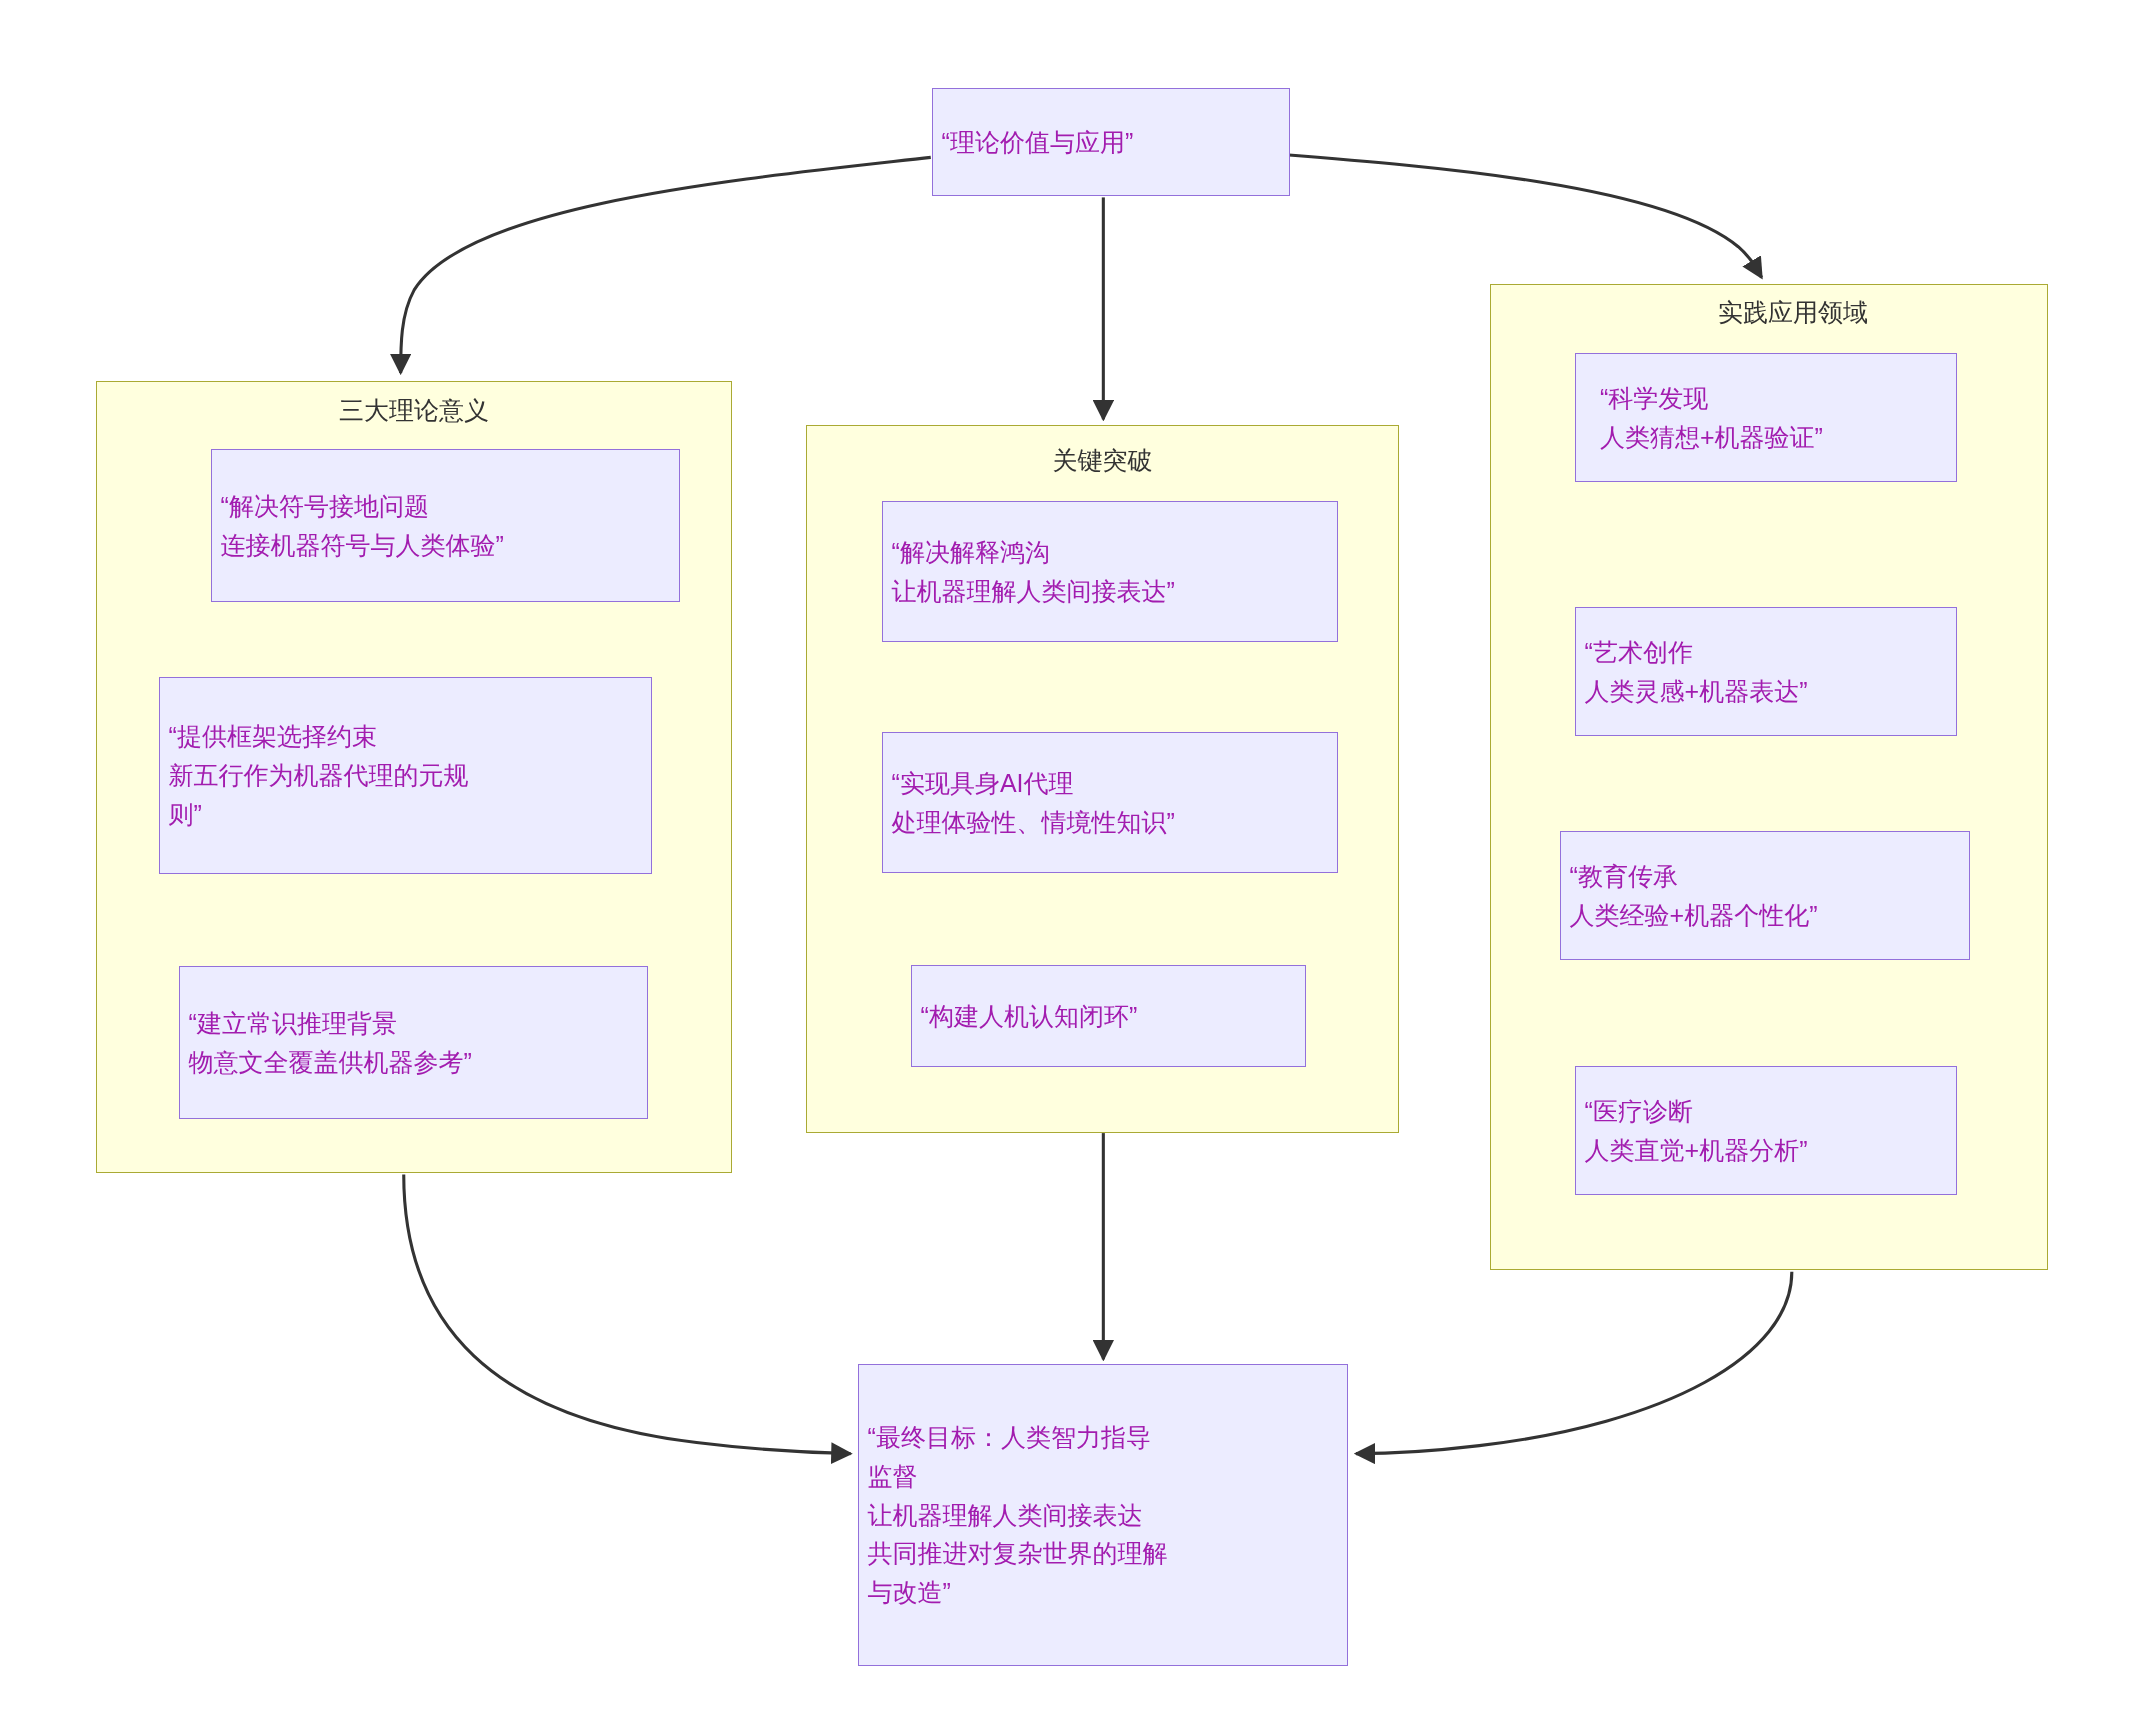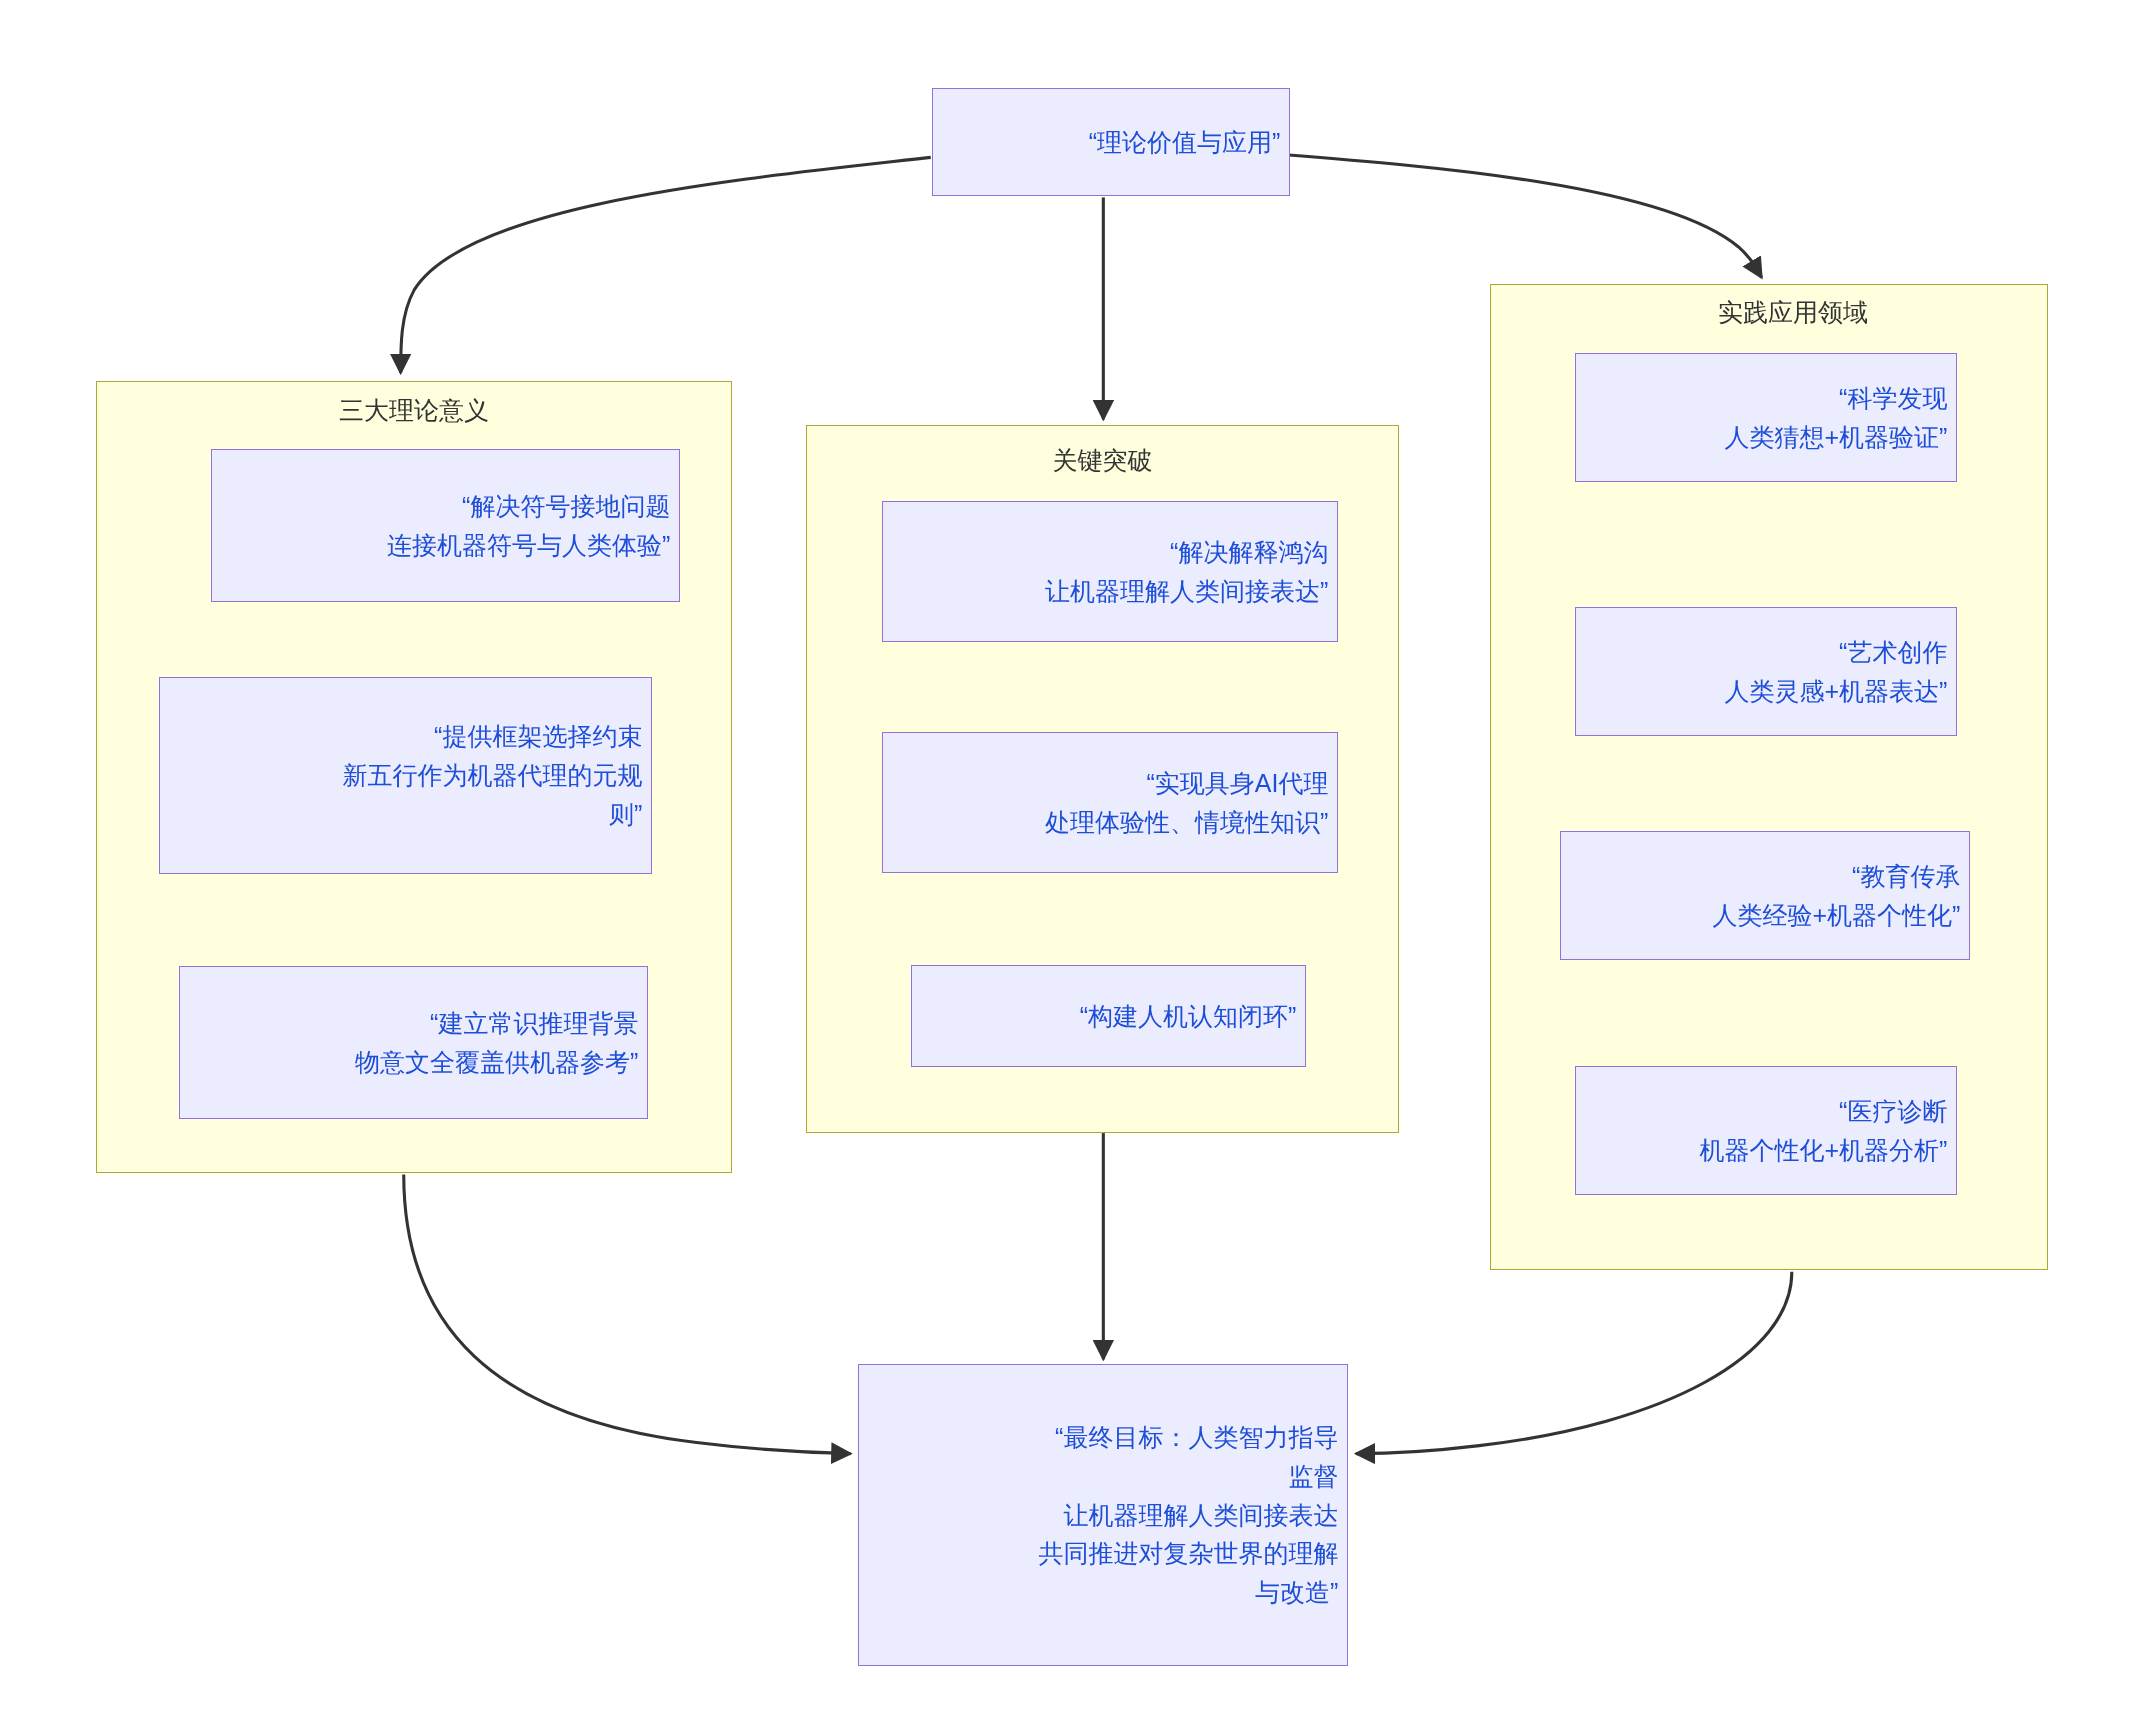--- a/index.html
+++ b/index.html
@@ -40,22 +40,22 @@
     white-space: nowrap;
   }
   .node {
     position: absolute;
     background: #ececff;
     border: 1.8px solid #9370db;
     box-sizing: border-box;
     display: flex;
     align-items: center;
     justify-content: center;
-    text-align: right;
-    color: #1d4ed8;
+    text-align: left;
+    color: #a21caf;
     font-size: 25px;
     line-height: 1.55;
     padding: 3.7px 8.6px;
   }
   .node .txt { width: 100%; }
   .node .line { display: block; white-space: nowrap; }
   .root-node { font-size: 25px; }
 </style>
 </head>
 <body>
@@ -157,21 +157,21 @@
   <div class="node" style="left:1560px; top:831px; width:410px; height:129px;">
     <span class="txt">
       <span class="line">“教育传承</span>
       <span class="line">人类经验+机器个性化”</span>
     </span>
   </div>
 
   <div class="node" style="left:1575px; top:1066px; width:382px; height:129px;">
     <span class="txt">
       <span class="line">“医疗诊断</span>
-      <span class="line">机器个性化+机器分析”</span>
+      <span class="line">人类直觉+机器分析”</span>
     </span>
   </div>
 
   <div class="node" style="left:858px; top:1364px; width:490px; height:302px;">
     <span class="txt">
       <span class="line">“最终目标：人类智力指导</span>
       <span class="line">监督</span>
       <span class="line">让机器理解人类间接表达</span>
       <span class="line">共同推进对复杂世界的理解</span>
       <span class="line">与改造”</span>

